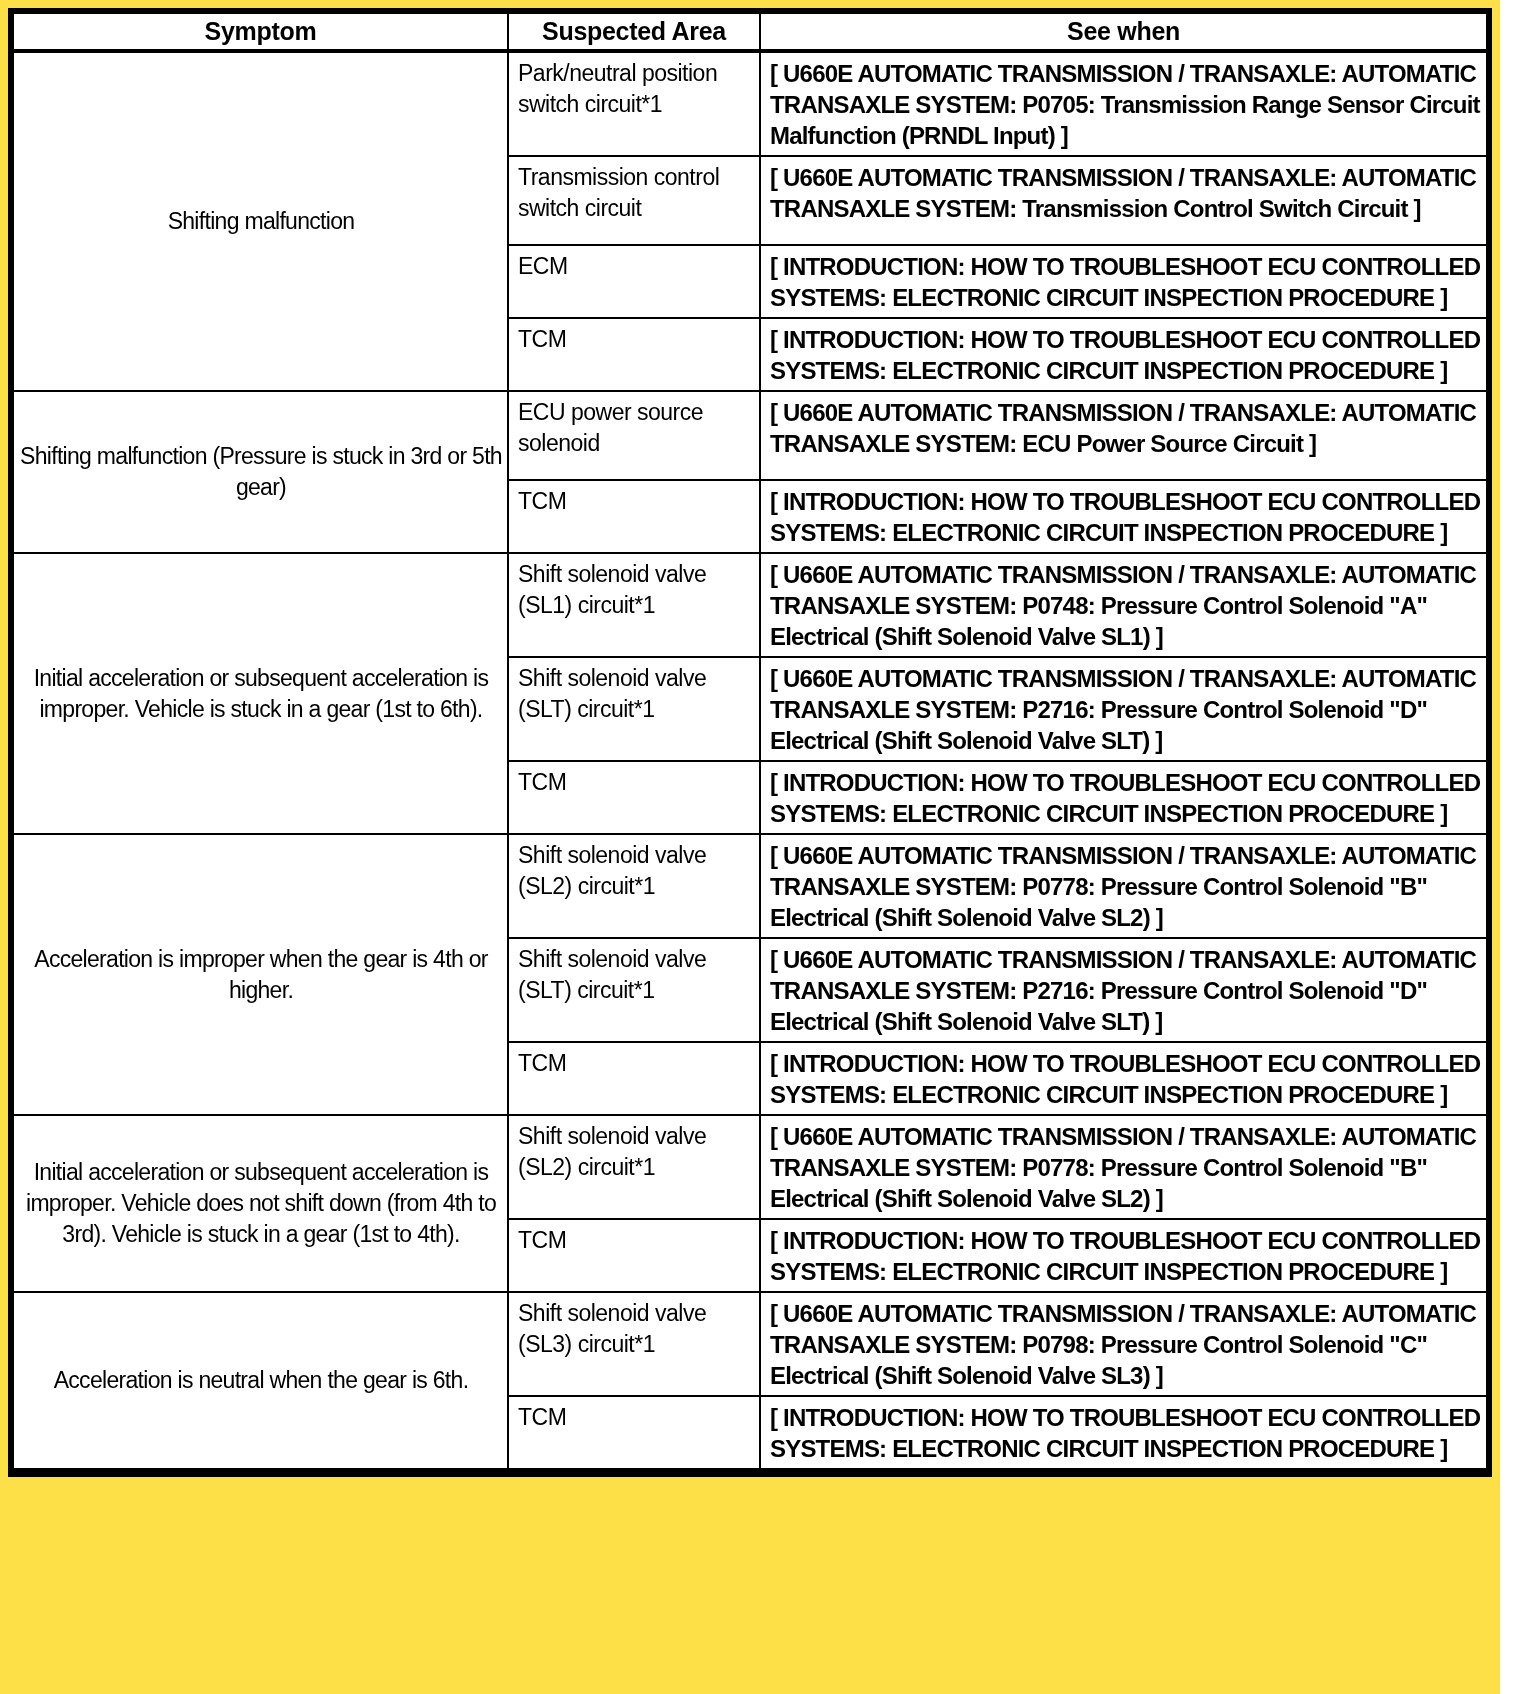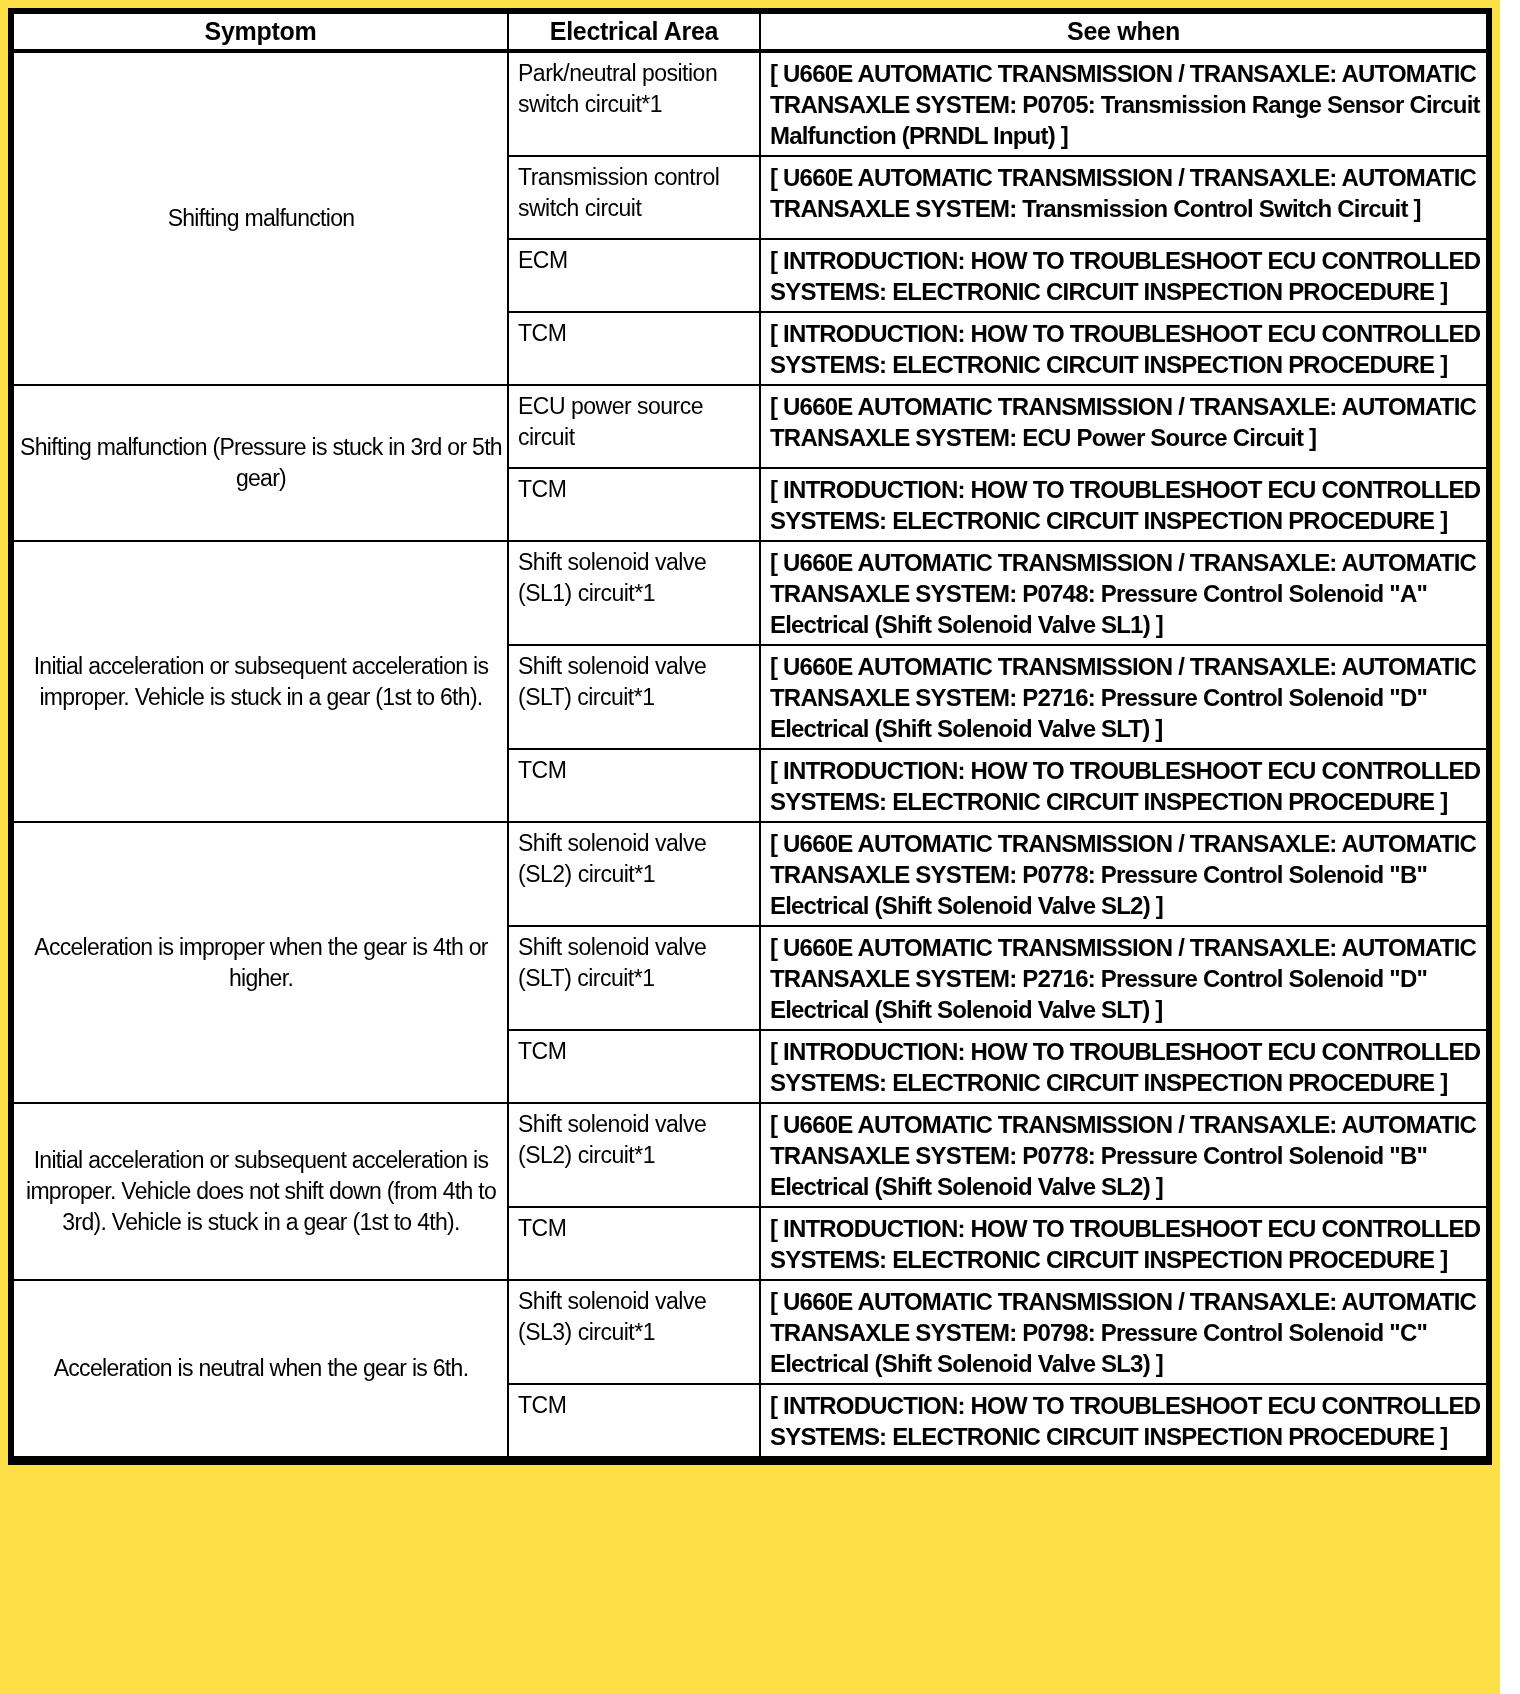--- a/index.html
+++ b/index.html
@@ -42,21 +42,21 @@
     vertical-align: middle;
     text-align: center;
     padding: 4px 4px 4px 5px;
     font-size: 23px;
     letter-spacing: -0.7px;
     line-height: 31px;
   }
   td.area {
     vertical-align: top;
     text-align: left;
-    padding: 5px 6px 14px 9px;
+    padding: 5px 6px 20px 9px;
     font-size: 23px;
     letter-spacing: -0.5px;
     line-height: 31px;
   }
   td.seepage {
     vertical-align: top;
     text-align: left;
     padding: 5px 4px 4px 9px;
     font-size: 24px;
     font-weight: bold;
@@ -70,21 +70,21 @@
 <div class="page">
   <table class="sym-table">
     <colgroup>
       <col style="width:497px">
       <col style="width:252px">
       <col>
     </colgroup>
     <thead>
       <tr>
         <th>Symptom</th>
-        <th>Electrical Area</th>
+        <th>Suspected Area</th>
         <th>See when</th>
       </tr>
     </thead>
     <tbody>
         <tr>
           <td class="symptom" rowspan="4">Shifting malfunction</td>
           <td class="area">Park/neutral position switch circuit*1</td>
           <td class="seepage">[ U660E AUTOMATIC TRANSMISSION / TRANSAXLE: AUTOMATIC TRANSAXLE SYSTEM: P0705: Transmission Range Sensor Circuit Malfunction (PRNDL Input) ]</td>
         </tr>
         <tr>
@@ -94,21 +94,21 @@
         <tr>
           <td class="area">ECM</td>
           <td class="seepage">[ INTRODUCTION: HOW TO TROUBLESHOOT ECU CONTROLLED SYSTEMS: ELECTRONIC CIRCUIT INSPECTION PROCEDURE ]</td>
         </tr>
         <tr>
           <td class="area">TCM</td>
           <td class="seepage">[ INTRODUCTION: HOW TO TROUBLESHOOT ECU CONTROLLED SYSTEMS: ELECTRONIC CIRCUIT INSPECTION PROCEDURE ]</td>
         </tr>
         <tr>
           <td class="symptom" rowspan="2">Shifting malfunction (Pressure is stuck in 3rd or 5th gear)</td>
-          <td class="area">ECU power source circuit</td>
+          <td class="area">ECU power source solenoid</td>
           <td class="seepage">[ U660E AUTOMATIC TRANSMISSION / TRANSAXLE: AUTOMATIC TRANSAXLE SYSTEM: ECU Power Source Circuit ]</td>
         </tr>
         <tr>
           <td class="area">TCM</td>
           <td class="seepage">[ INTRODUCTION: HOW TO TROUBLESHOOT ECU CONTROLLED SYSTEMS: ELECTRONIC CIRCUIT INSPECTION PROCEDURE ]</td>
         </tr>
         <tr>
           <td class="symptom" rowspan="3">Initial acceleration or subsequent acceleration is improper. Vehicle is stuck in a gear (1st to 6th).</td>
           <td class="area">Shift solenoid valve (SL1) circuit*1</td>
           <td class="seepage">[ U660E AUTOMATIC TRANSMISSION / TRANSAXLE: AUTOMATIC TRANSAXLE SYSTEM: P0748: Pressure Control Solenoid "A" Electrical (Shift Solenoid Valve SL1) ]</td>

